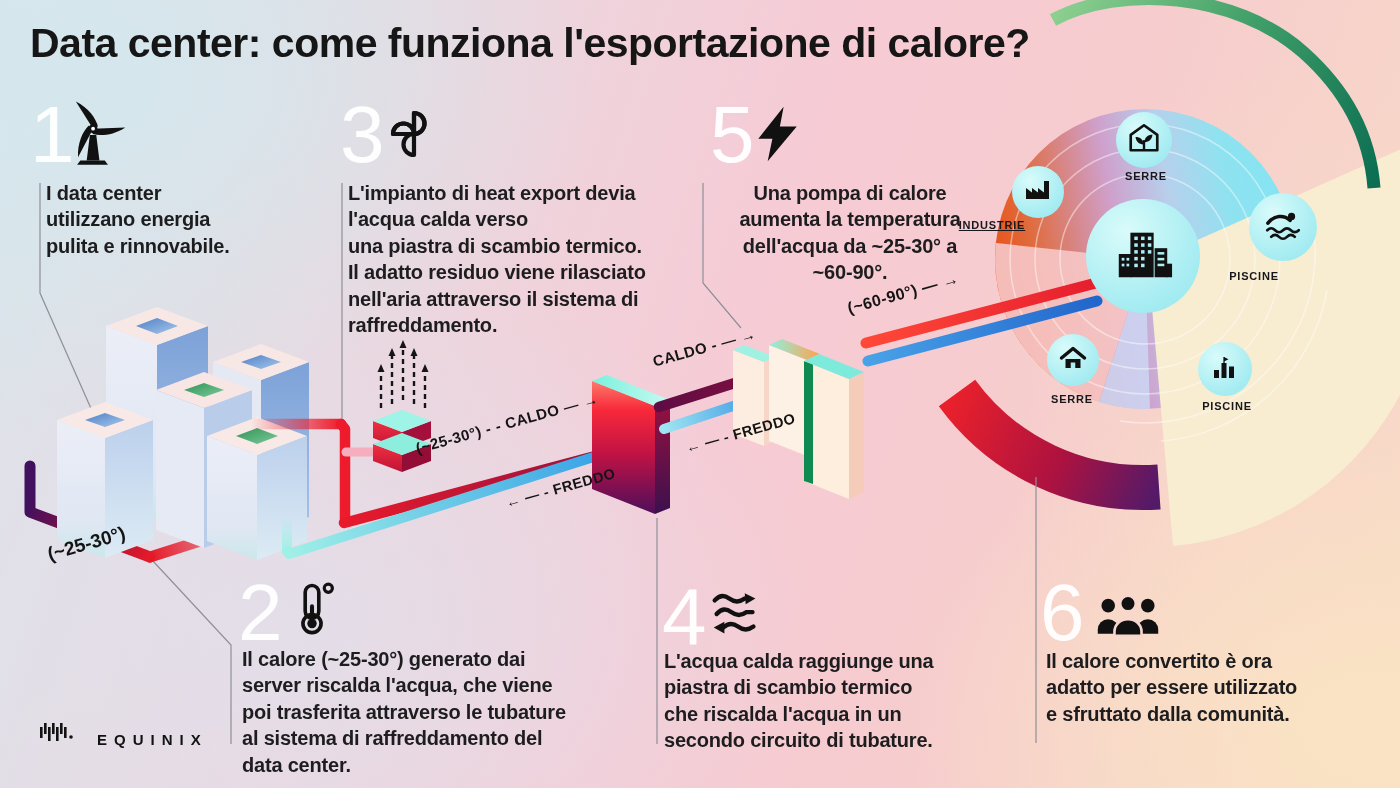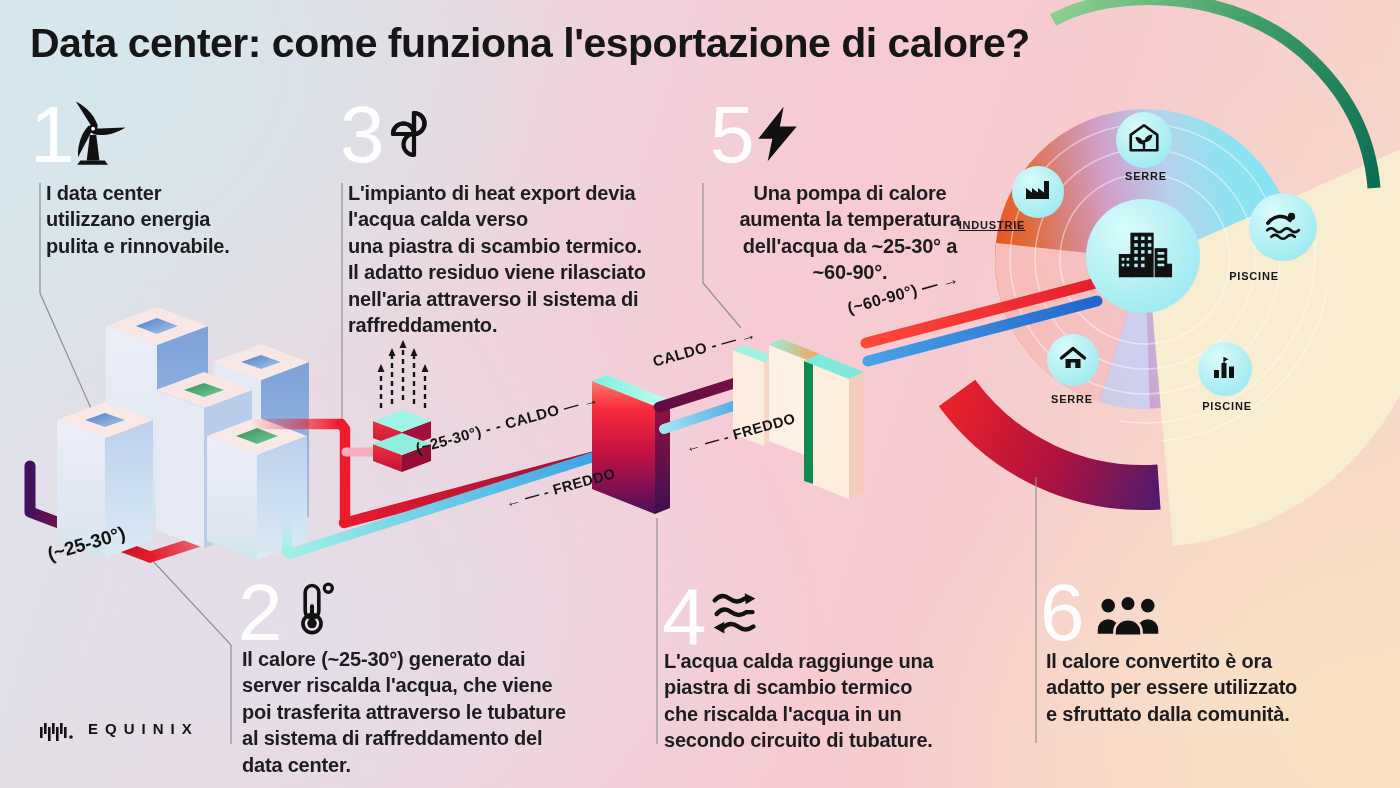--- a/index.html
+++ b/index.html
@@ -20,21 +20,21 @@
   }
   .step{position:absolute;}
   .num{position:absolute;font-size:80px;line-height:.92;font-weight:300;color:rgba(255,255,255,.95);}
   .sicon{position:absolute;}
   .txt{position:absolute;margin:0;font-size:20px;font-weight:700;line-height:1.32;color:#1d1d1f;white-space:pre-line;letter-spacing:-.2px;}
   .plabel{position:absolute;font-weight:700;color:#141414;white-space:nowrap;transform-origin:0 50%;}
   .bubble{position:absolute;border-radius:50%;
     background:radial-gradient(circle at 35% 28%, #d9fbfa 0%, #aceef3 60%, #92e7ee 100%);
     display:flex;align-items:center;justify-content:center;}
   .clabel{position:absolute;width:120px;text-align:center;font-size:11px;font-weight:700;letter-spacing:.8px;color:#17171c;}
-  .logo{position:absolute;left:38px;top:720px;display:flex;align-items:flex-start;gap:14px;}
+  .logo{position:absolute;left:38px;top:720px;display:flex;align-items:flex-end;gap:23px;}
   .logo-text{font-size:15px;font-weight:700;letter-spacing:7px;color:#121212;}
 </style>
 </head>
 <body>
 
 <div class="stage">
 
   <svg class="art" width="1400" height="788" viewBox="0 0 1400 788">
     <defs>
       <linearGradient id="gDisc" gradientUnits="userSpaceOnUse" x1="996" y1="250" x2="1282" y2="200">

